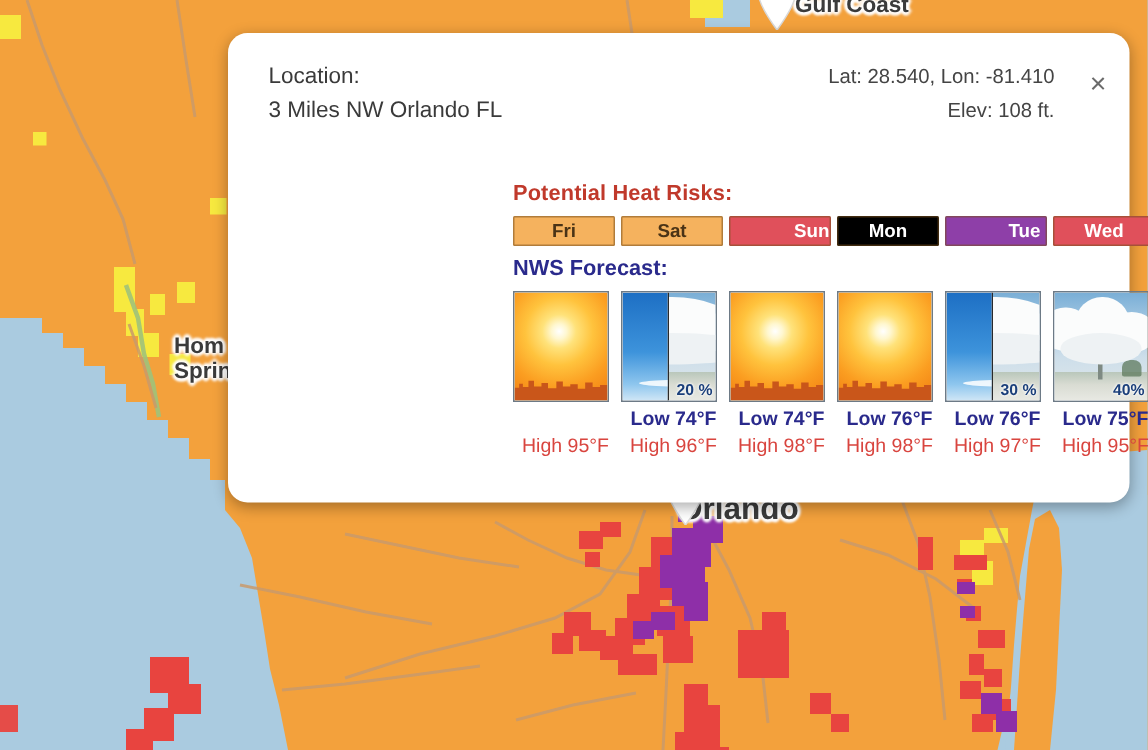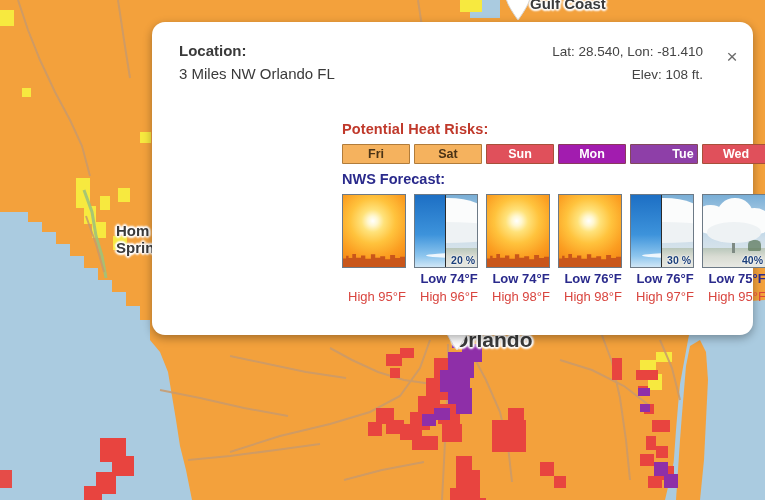--- a/index.html
+++ b/index.html
@@ -67,21 +67,21 @@
 
   
   #header {
     position: absolute;
     left: 27px; top: 20px;
     right: 18px;
   }
   .hdr-row { display: flex; justify-content: space-between; align-items: baseline; }
   .hdr-row + .hdr-row { margin-top: 6px; }
   #location-label {
-    font-size: 15px; font-weight: bold; color: #3a3a3a;
+    font-size: 15px; font-weight: normal; color: #3a3a3a;
   }
   #location-value {
     font-size: 15px; color: #3a3a3a;
   }
   #latlon { font-size: 13.5px; color: #444; padding-right: 32px; }
   #elev   { font-size: 13.5px; color: #444; padding-right: 32px; }
 
   
   #heat-section { position: absolute; left: 190px; top: 99px; }
   #heat-title {
@@ -346,22 +346,22 @@
       <span id="location-value">3 Miles NW Orlando FL</span>
       <span id="elev">Elev: 108 ft.</span>
     </div>
   </div>
 
   <div id="heat-section">
     <div id="heat-title">Potential Heat Risks:</div>
     <div id="heat-row">
         <div class="heat-cell" style="background: rgb(245, 178, 94); color: rgb(74, 51, 22);">Fri</div>
         <div class="heat-cell" style="background: rgb(245, 178, 94); color: rgb(74, 51, 22);">Sat</div>
-        <div class="heat-cell" style="background: rgb(224, 80, 91); color: rgb(255, 255, 255);">Sun</div>
-        <div class="heat-cell" style="background: #a21caf; color: rgb(255, 255, 255);">Mon</div>
+        <div class="heat-cell" style="background: rgb(224, 80, 91); color: rgb(255, 255, 255); text-align: right;">Sun</div>
+        <div class="heat-cell" style="background: #000000; color: rgb(255, 255, 255);">Mon</div>
         <div class="heat-cell" style="background: rgb(142, 63, 168); color: rgb(255, 255, 255); padding-left: 38px;">Tue</div>
         <div class="heat-cell" style="background: rgb(224, 80, 91); color: rgb(255, 255, 255);">Wed</div>
       </div>
   </div>
 
   <div id="nws-section">
     <div id="nws-title">NWS Forecast:</div>
     <div id="forecast-row">
         <div class="fc-cell">
           <div class="fc-icon full">

